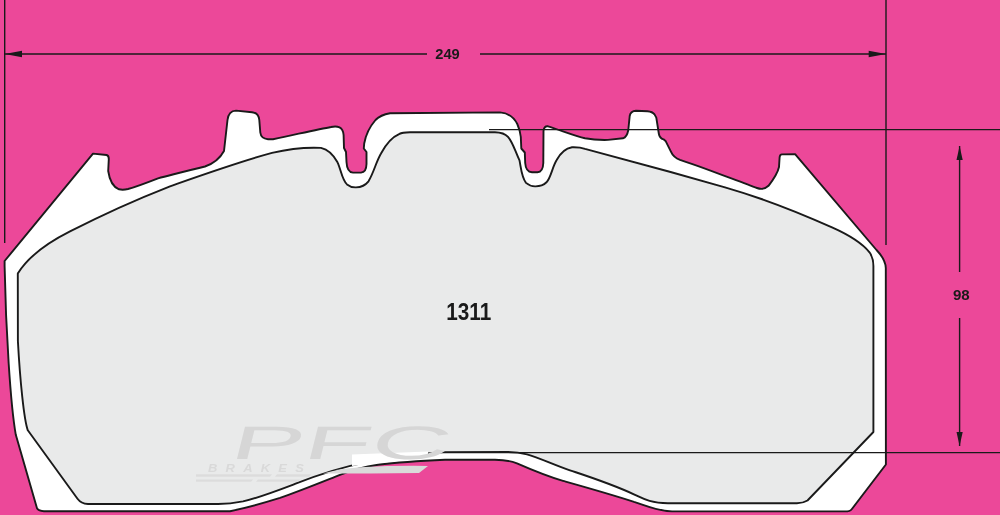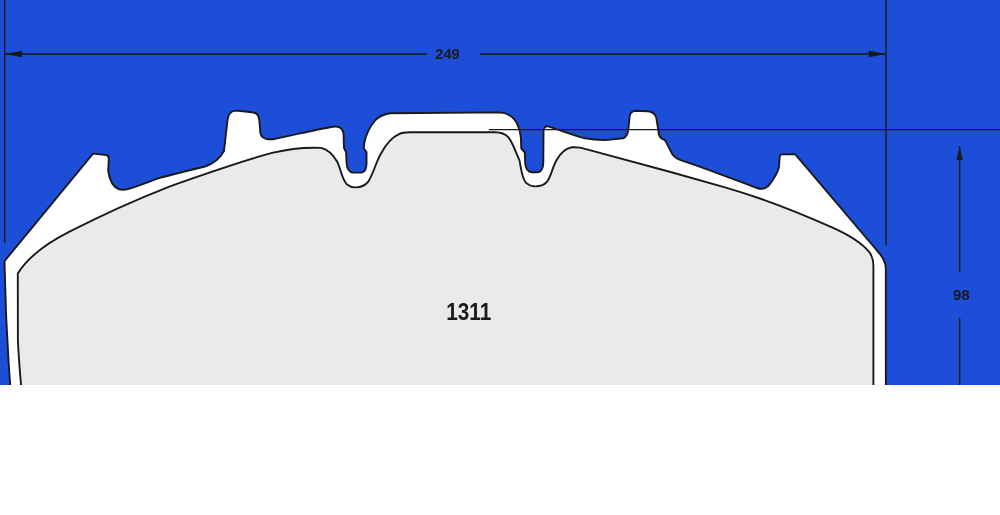--- a/index.html
+++ b/index.html
@@ -1,16 +1,16 @@
 <!DOCTYPE html>
 <html><head>
 <meta charset="utf-8">
 <style>
   html,body{margin:0;padding:0;background:#ffffff;}
-  #wrap{position:relative;width:1000px;height:385px;overflow:hidden;background:#1d4ed8;}
+  #wrap{position:relative;width:1000px;height:515px;overflow:hidden;background:#ec4899;}
   svg{display:block;}
   text{font-family:"Liberation Sans", sans-serif;}
 </style>
 </head>
 <body>
 <div id="wrap">
 <svg width="1000" height="515" viewBox="0 0 1000 515">
 
   <path id="outer" fill="#ffffff" stroke="#1a1a1a" stroke-width="1.9" stroke-linejoin="round" d="
     M 4.6 261

